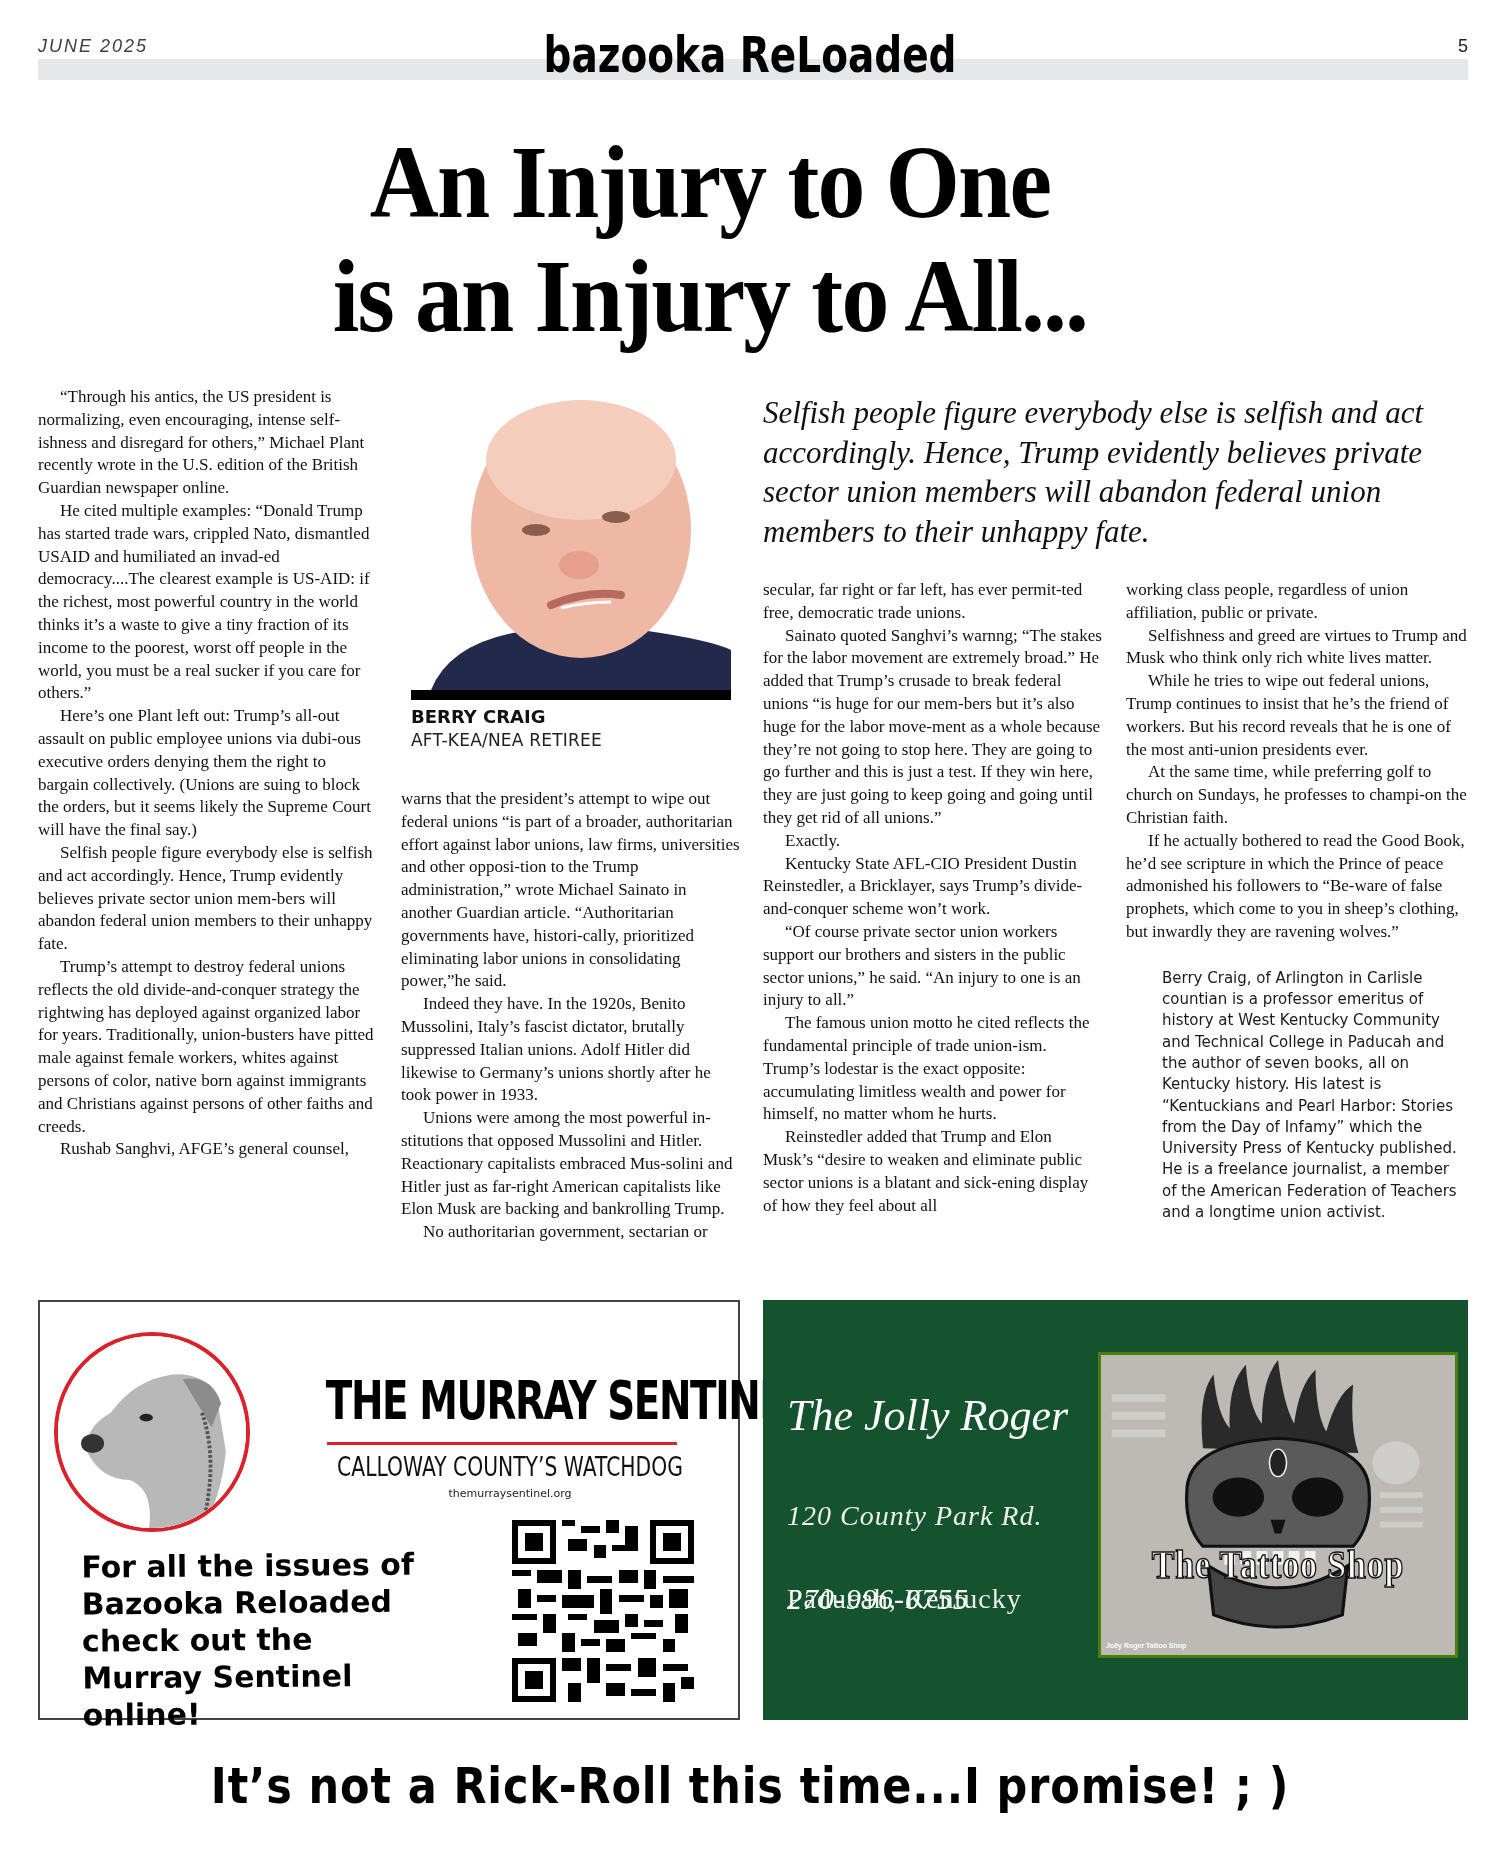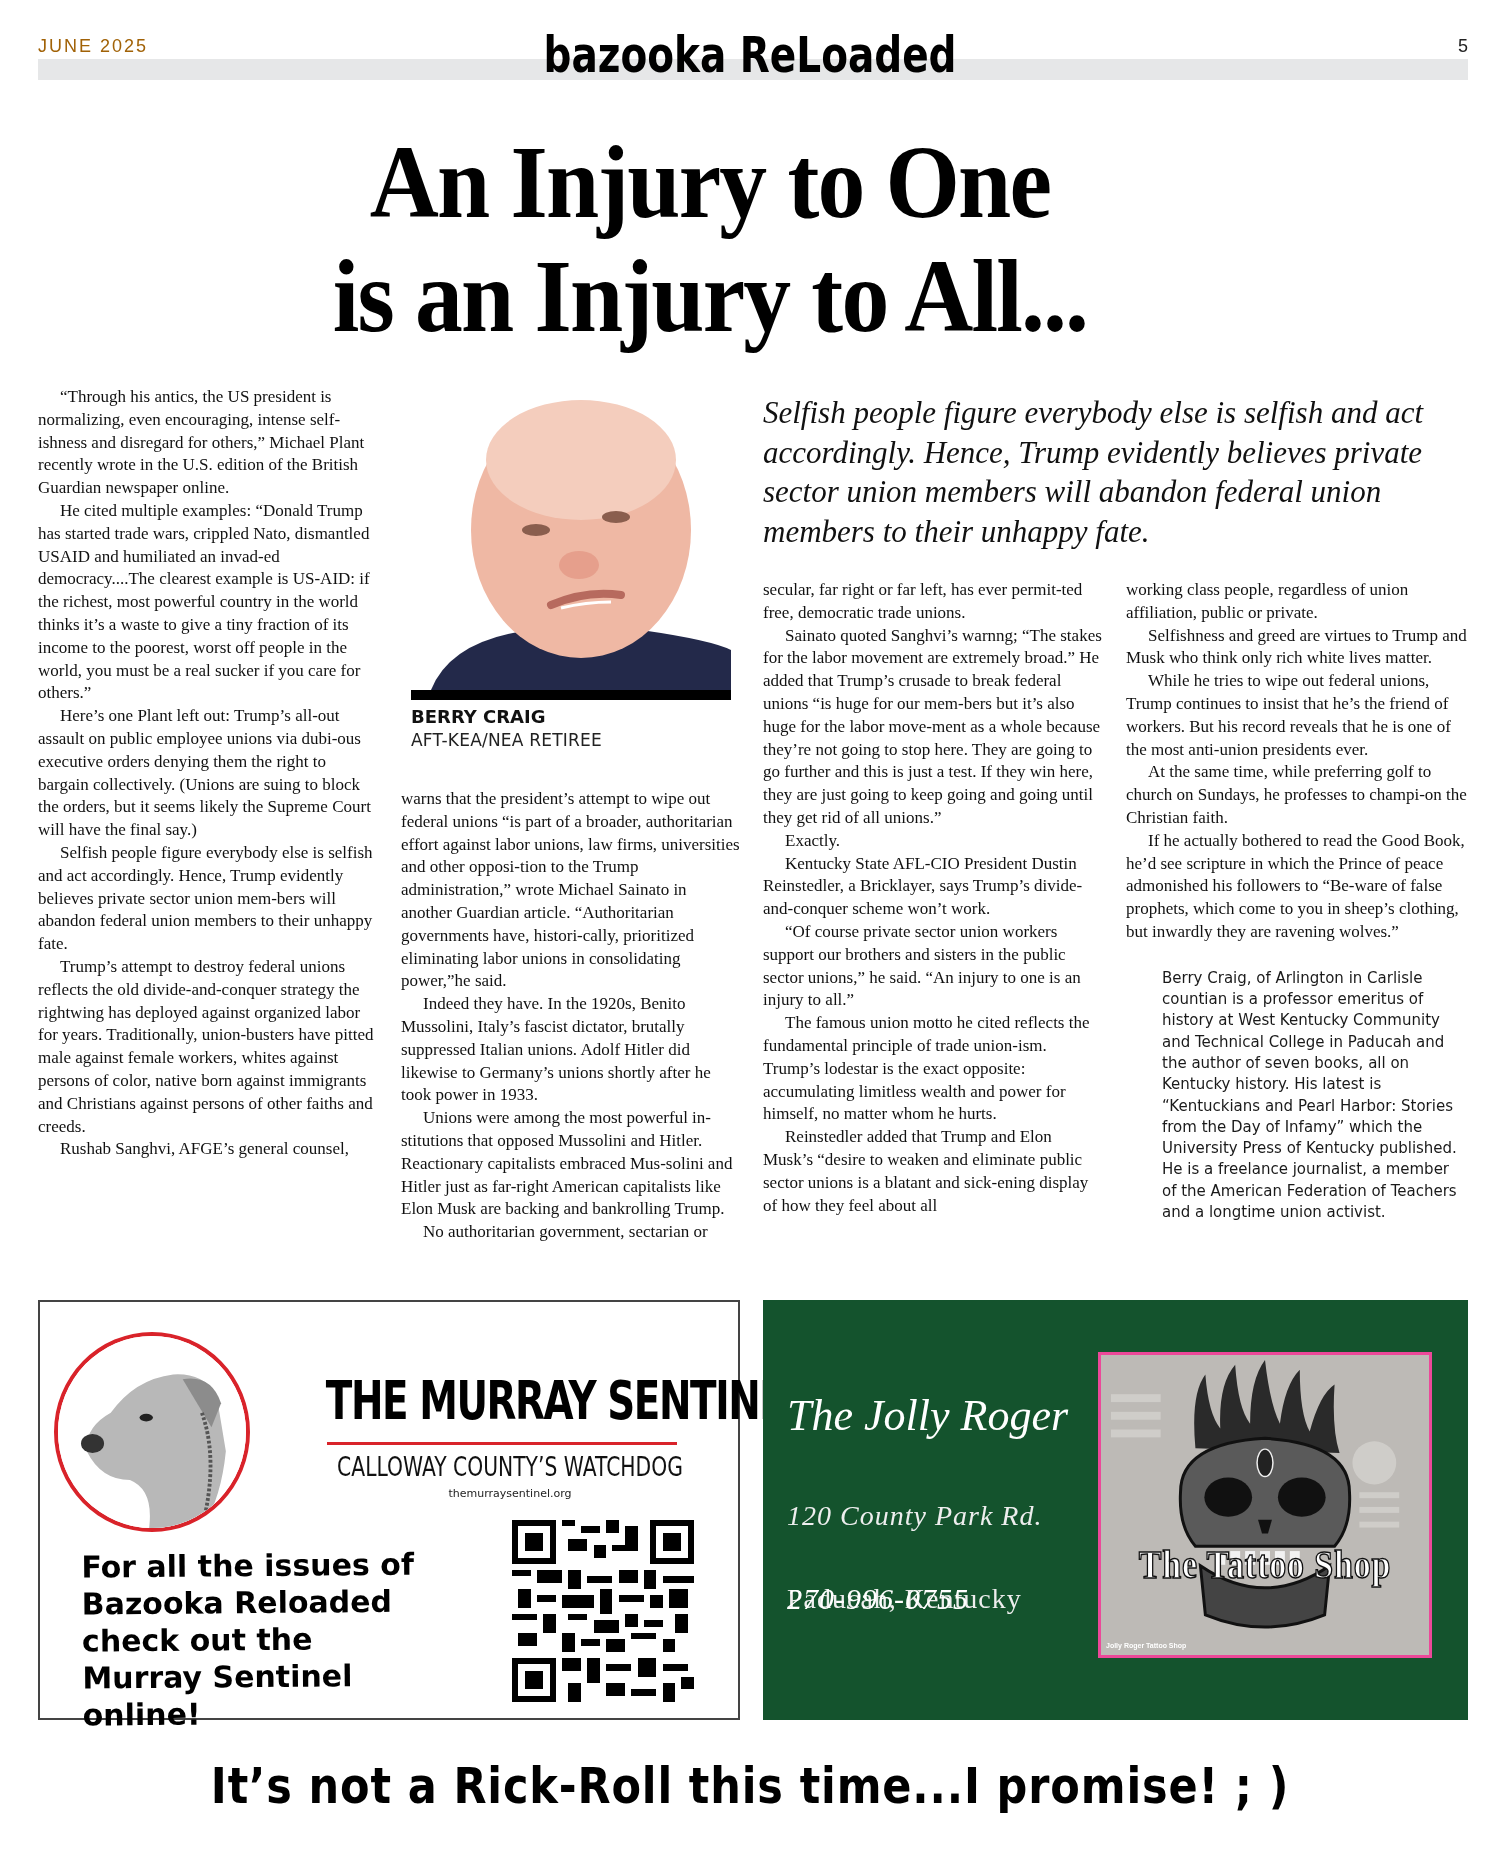--- a/index.html
+++ b/index.html
@@ -2,21 +2,21 @@
 <html><head>
 <meta charset="utf-8">
 <style>
   * { box-sizing: border-box; margin: 0; padding: 0; }
   html, body { width: 1500px; height: 1875px; background: #ffffff; overflow: hidden; }
   body { position: relative; font-family: "Liberation Serif", serif; color: #111; }
 
   
   .masthead { position: absolute; left: 0; top: 0; width: 1500px; height: 90px; }
   .mast-bar { position: absolute; left: 38px; top: 59px; width: 1430px; height: 21px; background: #e6e7e8; }
-  .mast-date { position: absolute; left: 38px; top: 36px; font-family: "Liberation Sans", sans-serif; font-size: 18px; letter-spacing: 2px; color: #a16207; }
+  .mast-date { position: absolute; left: 38px; top: 36px; font-family: "Liberation Sans", sans-serif; font-size: 18px; letter-spacing: 2px; color: #404040; font-style: italic; }
   .mast-page { position: absolute; right: 32px; top: 36px; font-family: "Liberation Sans", sans-serif; font-size: 18px; color: #222; }
   .mast-title { position: absolute; left: 0; width: 1500px; top: 28px; text-align: center; font-family: "DejaVu Sans", sans-serif; font-weight: bold; font-size: 50px; line-height: 54px; letter-spacing: 0px; transform: scaleX(0.78); transform-origin: 750px 0; color: #000; }
 
   
   .headline { position: absolute; left: 0; width: 1420px; top: 125px; text-align: center; font-family: "Liberation Serif", serif; font-weight: bold; font-size: 104px; line-height: 114px; color: #000; letter-spacing: -2px; }
   .headline span { display: block; transform: scaleX(0.92); }
 
   
   .col { position: absolute; font-size: 17px; line-height: 22.8px; color: #111; text-align: left; }
   .col p { text-indent: 22px; }
@@ -47,21 +47,21 @@
   .ms-url { position: absolute; left: 220px; top: 185px; width: 500px; text-align: center; font-family: "DejaVu Sans", sans-serif; font-size: 11px; color: #222; }
   .ms-hand { position: absolute; left: 42px; top: 245px; width: 360px; font-family: "DejaVu Sans", sans-serif; font-weight: bold; font-size: 30px; line-height: 37px; color: #000; transform: rotate(-0.5deg); }
   .qr { position: absolute; left: 472px; top: 218px; width: 182px; height: 182px; }
   .qr svg { width: 100%; height: 100%; display: block; }
 
   .ad-jolly { position: absolute; left: 763px; top: 1300px; width: 705px; height: 420px; background: #14532d; }
   .jr-title { position: absolute; left: 24px; top: 90px; font-family: "Liberation Serif", serif; font-style: italic; font-size: 44px; color: #fff; }
   .jr-addr1 { position: absolute; left: 24px; top: 200px; font-family: "Liberation Serif", serif; font-style: italic; font-size: 28px; color: #eee; letter-spacing: 1px; }
   .jr-addr2 { position: absolute; left: 24px; top: 240px; font-family: "Liberation Serif", serif; font-size: 28px; color: #eee; letter-spacing: 1px; margin-top: 43px; }
   .jr-phone { position: absolute; left: 24px; top: 282px; font-family: "Liberation Serif", serif; font-style: italic; font-size: 30px; color: #fff; letter-spacing: 1px; }
-  .jr-image { position: absolute; left: 335px; top: 52px; width: 334px; height: 306px; border: 3px solid #ec4899; background: #bdbab6; overflow: hidden; }
+  .jr-image { position: absolute; left: 335px; top: 52px; width: 360px; height: 306px; border: 3px solid #4d7c0f; background: #bdbab6; overflow: hidden; }
   .jr-image svg { width: 100%; height: 100%; display: block; }
   .jr-banner { position: absolute; left: 0; width: 100%; top: 186px; text-align: center; font-family: "Liberation Serif", serif; font-weight: bold; font-size: 40px; color: #fff; -webkit-text-stroke: 1.5px #111; letter-spacing: 1px; transform: scaleX(0.85); }
   .jr-caption { position: absolute; left: 5px; bottom: 6px; font-family: "Liberation Sans", sans-serif; font-weight: bold; font-size: 7px; color: #fff; }
 
   .footer-line { position: absolute; left: 0; width: 1500px; top: 1757px; text-align: center; font-family: "DejaVu Sans", sans-serif; font-weight: bold; font-size: 50px; color: #000; letter-spacing: 1px; transform: scaleX(0.86); }
 </style>
 </head>
 <body>
 
 <div class="masthead">

